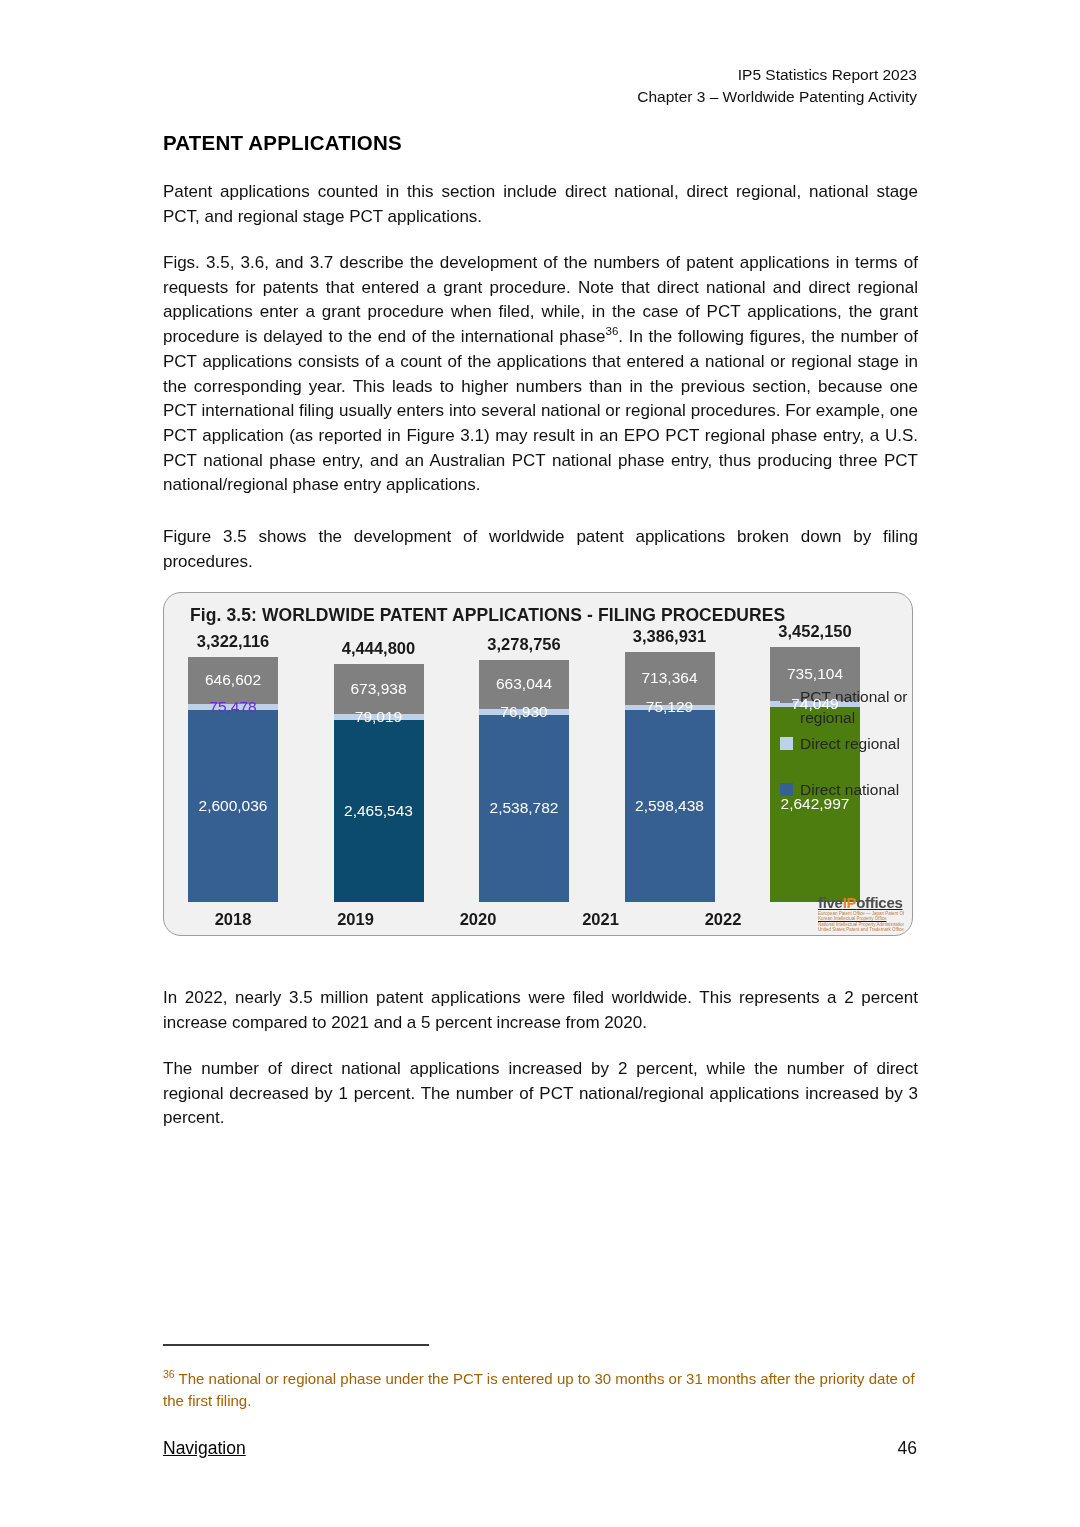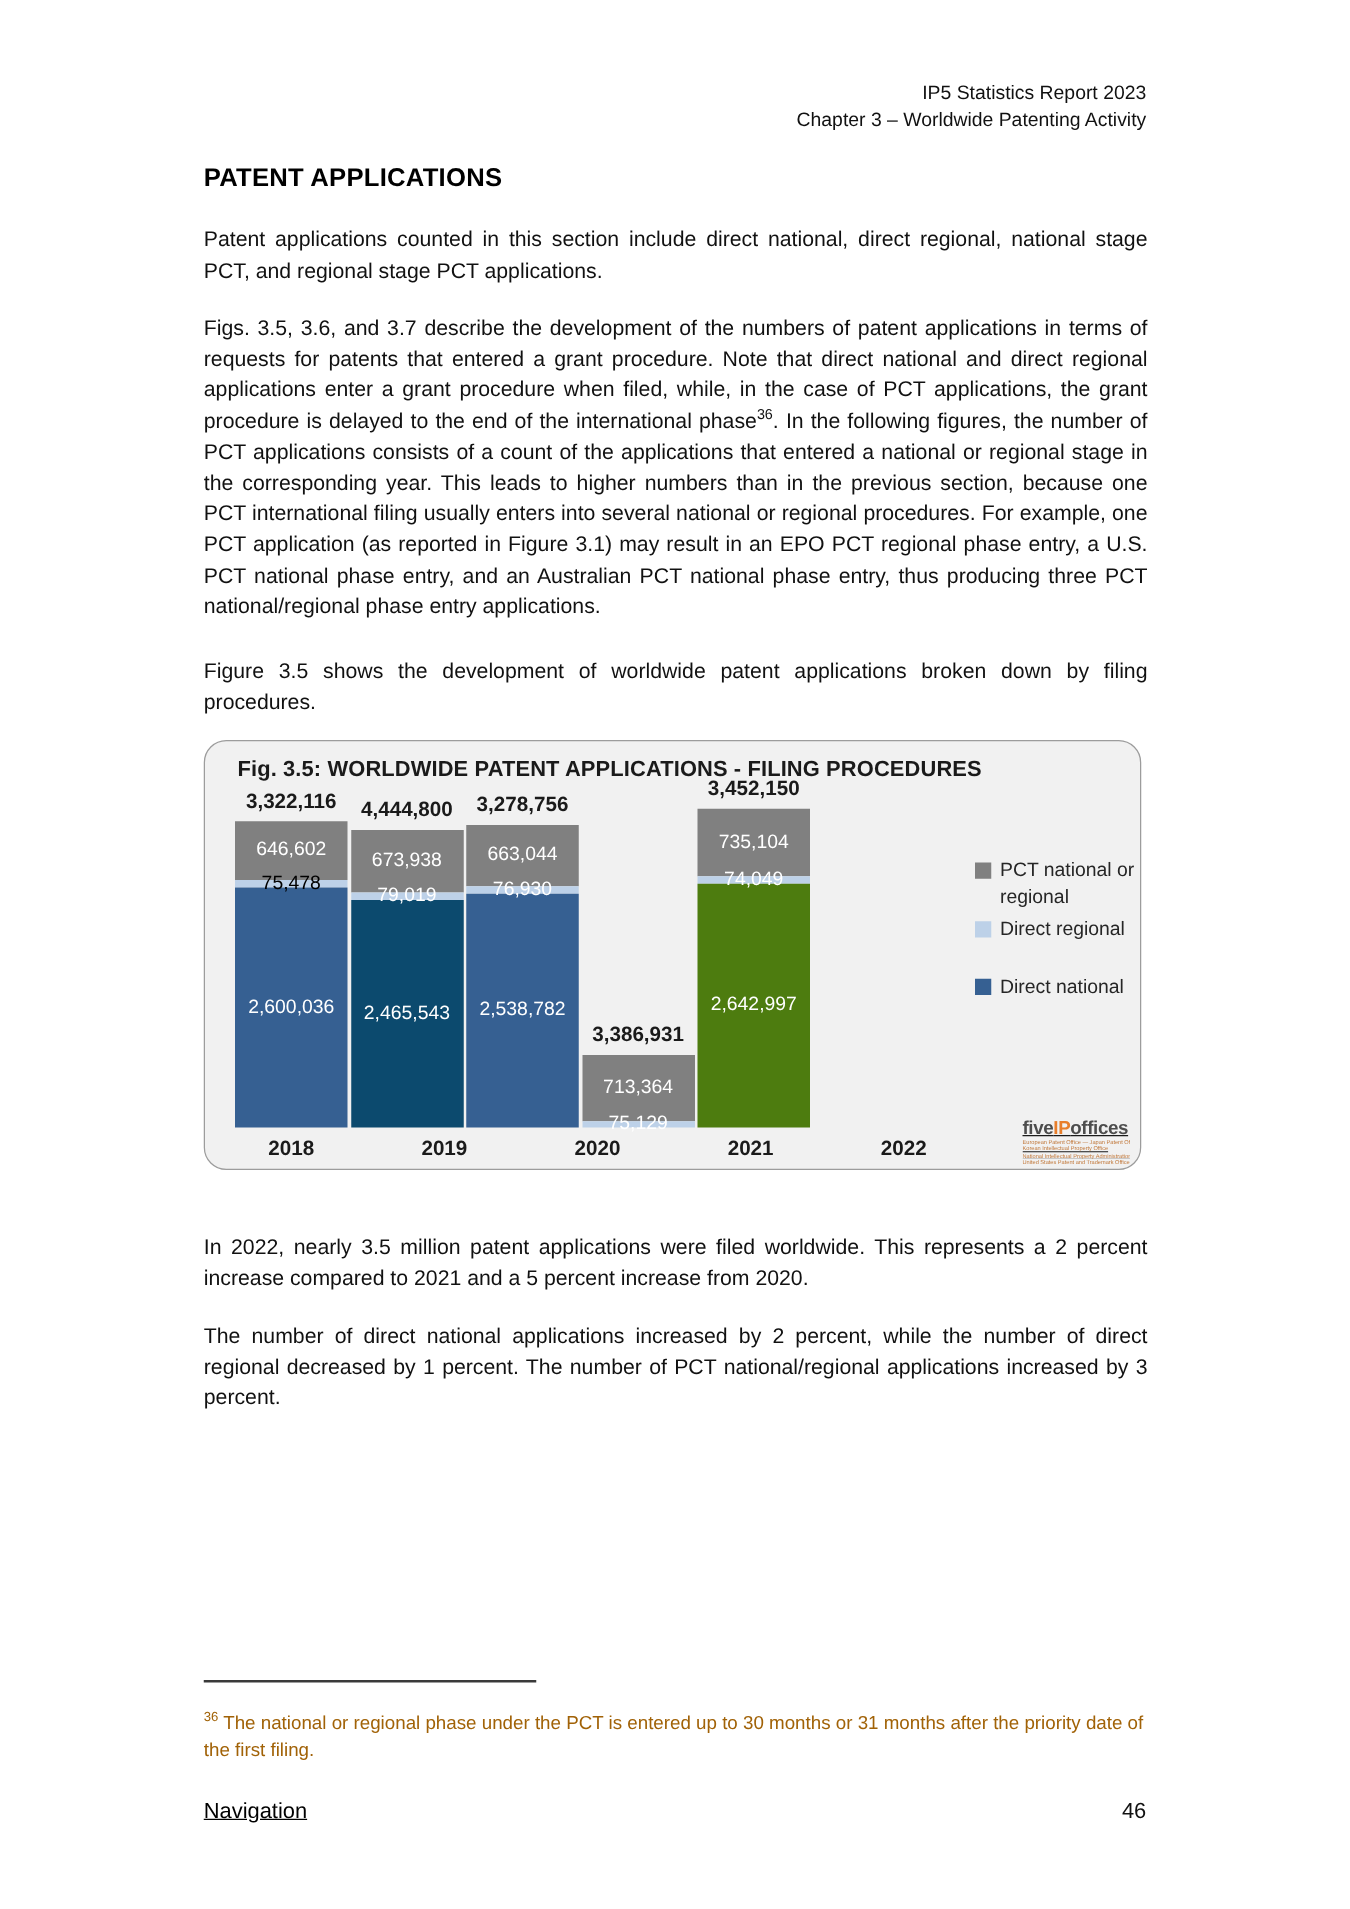--- a/index.html
+++ b/index.html
@@ -33,21 +33,21 @@
   .chart-box{
     position:absolute;left:163px;top:592px;width:750px;height:344px;
     background:#f1f1f1;border:1.6px solid #9c9c9c;border-radius:18px;
     box-sizing:border-box;
   }
   .chart-title{
     position:absolute;top:12px;left:26px;
     font-size:17.5px;font-weight:bold;color:#1a1a1a;letter-spacing:.1px;
   }
   .bars-row{
-    position:absolute;left:24px;bottom:33px;width:460px;
+    position:absolute;left:24px;bottom:33px;width:672px;
     display:flex;justify-content:space-between;align-items:flex-end;
   }
   .bar-col{width:90px;display:flex;flex-direction:column;align-items:center;}
   .total-label{
     font-size:16.5px;font-weight:bold;color:#1a1a1a;margin-bottom:6px;white-space:nowrap;
   }
   .bar{width:90px;display:flex;flex-direction:column;}
   .seg{position:relative;width:100%;}
   .seg-inner-label{
     position:absolute;left:0;right:0;top:50%;transform:translateY(-50%);
@@ -106,21 +106,21 @@
   <div class="chart-box">
     <div class="chart-title">Fig. 3.5: WORLDWIDE PATENT APPLICATIONS - FILING PROCEDURES</div>
     <div class="bars-row" id="bars-row">
         <div class="bar-col">
           <div class="total-label" style="color: rgb(26, 26, 26);">3,322,116</div>
           <div class="bar">
             <div class="seg" style="background: rgb(128, 128, 128); height: 47.8px;">
               <div class="seg-inner-label" style="color: rgb(255, 255, 255);">646,602</div>
             </div>
             <div class="seg" style="background: rgb(189, 209, 232); height: 5.6px;">
-              <div class="seg-inner-label" style="color: #000000;">75,478</div>
+              <div class="seg-inner-label" style="color: #6d28d9;">75,478</div>
             </div>
             <div class="seg" style="background: rgb(54, 96, 146); height: 192.1px;">
               <div class="seg-inner-label" style="color: rgb(255, 255, 255);">2,600,036</div>
             </div>
           </div>
         </div>
         <div class="bar-col">
           <div class="total-label" style="color: rgb(26, 26, 26);">4,444,800</div>
           <div class="bar">
             <div class="seg" style="background: rgb(128, 128, 128); height: 49.8px;">
@@ -149,20 +149,23 @@
           </div>
         </div>
         <div class="bar-col">
           <div class="total-label" style="color: rgb(26, 26, 26);">3,386,931</div>
           <div class="bar">
             <div class="seg" style="background: rgb(128, 128, 128); height: 52.7px;">
               <div class="seg-inner-label" style="color: rgb(255, 255, 255);">713,364</div>
             </div>
             <div class="seg" style="background: rgb(189, 209, 232); height: 5.5px;">
               <div class="seg-inner-label" style="color: rgb(255, 255, 255);">75,129</div>
+            </div>
+            <div class="seg" style="background: rgb(54, 96, 146); height: 191.9px;">
+              <div class="seg-inner-label" style="color: rgb(255, 255, 255);">2,598,438</div>
             </div>
           </div>
         </div>
         <div class="bar-col">
           <div class="total-label" style="color: rgb(26, 26, 26);">3,452,150</div>
           <div class="bar">
             <div class="seg" style="background: rgb(128, 128, 128); height: 54.3px;">
               <div class="seg-inner-label" style="color: rgb(255, 255, 255);">735,104</div>
             </div>
             <div class="seg" style="background: rgb(189, 209, 232); height: 5.5px;">

